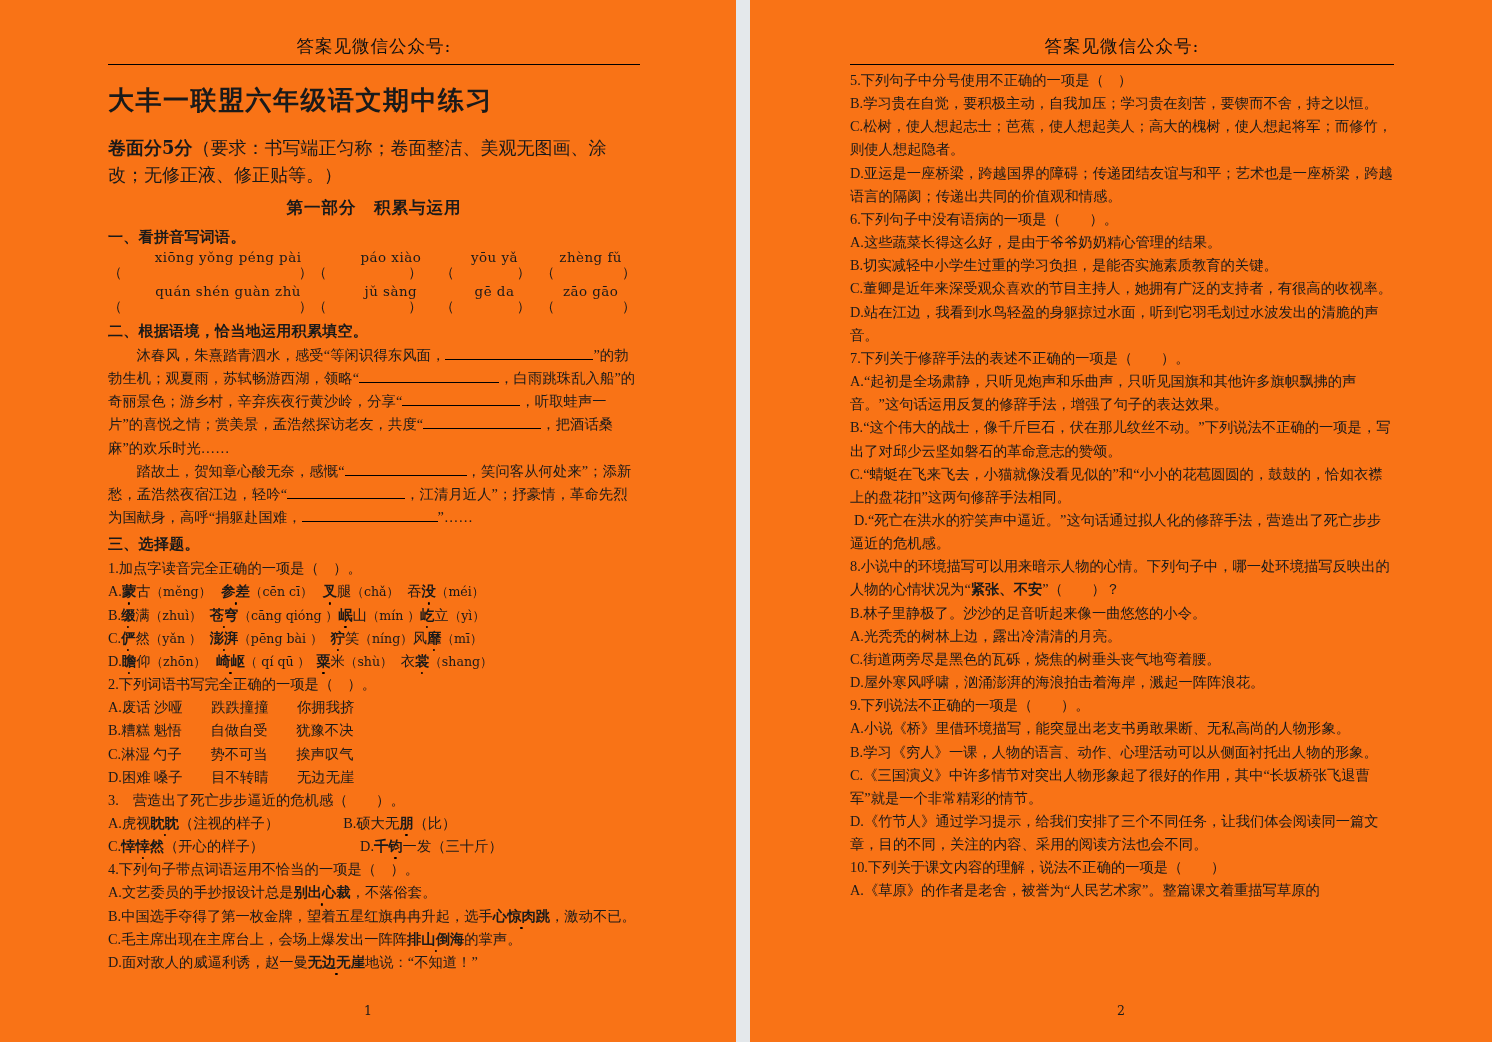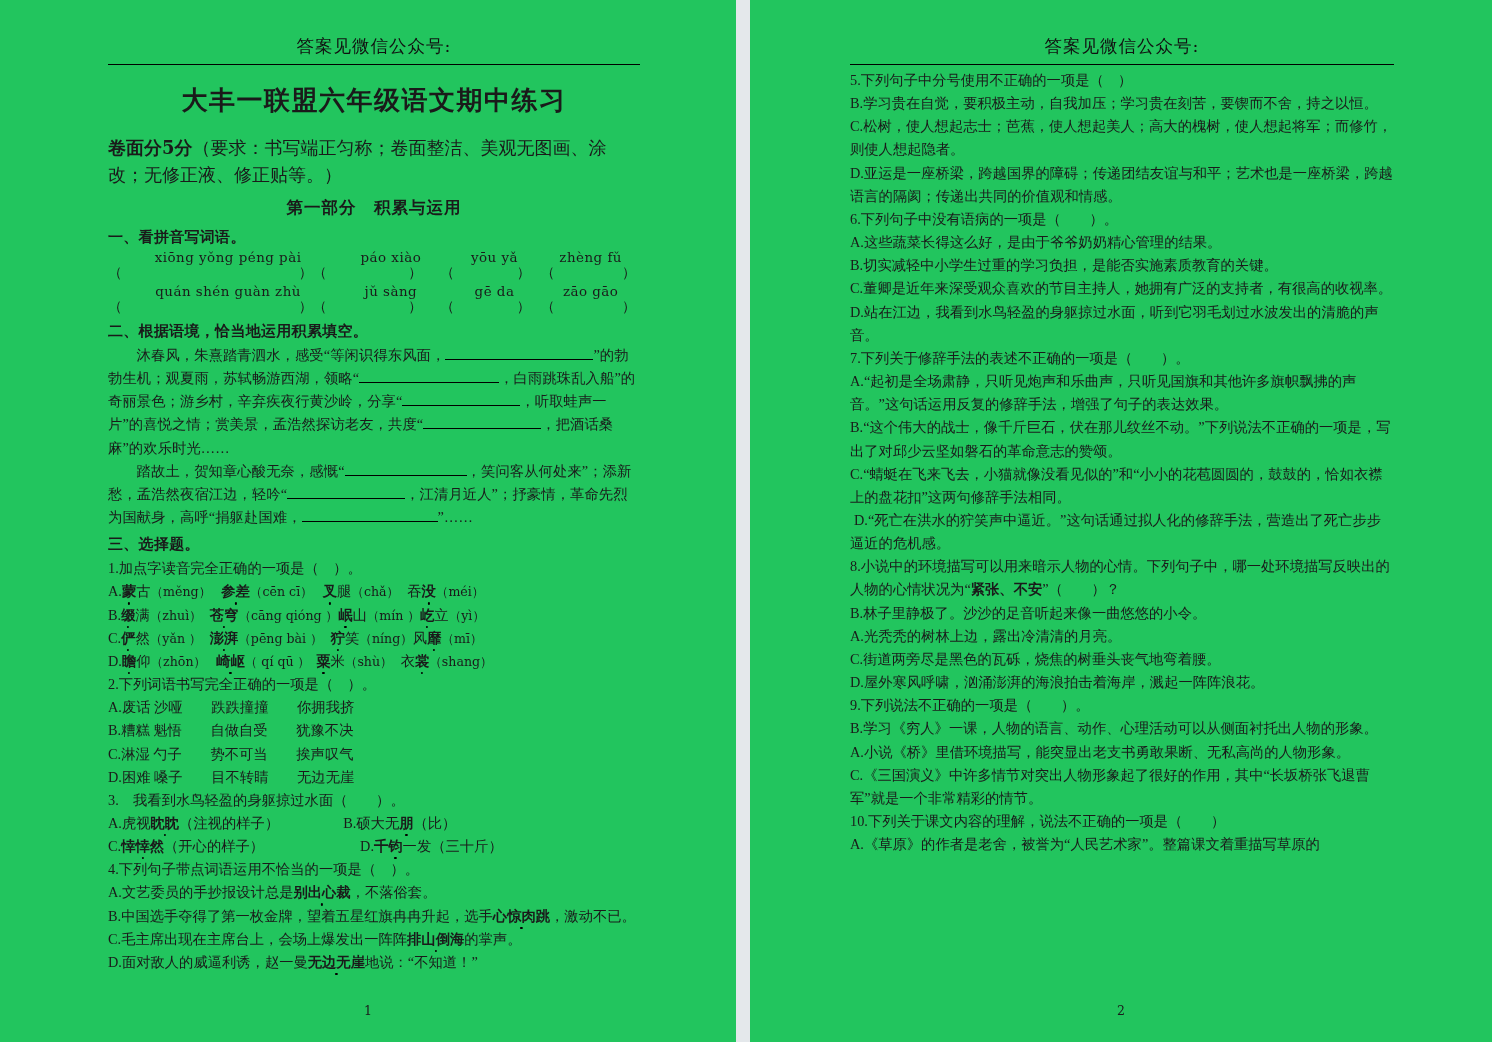--- a/index.html
+++ b/index.html
@@ -14,21 +14,21 @@
     color: #1a1a1a;
     overflow: hidden;
   }
   .spread {
     display: flex;
     width: 1492px;
     height: 1042px;
     background: #dfe3e6;
   }
   .page {
-    background: #22c55e;
+    background: #f97316;
     height: 1042px;
     position: relative;
     box-sizing: border-box;
     overflow: hidden;
   }
   .page-left  { width: 736px; padding: 0 96px 0 108px; }
   .page-right { width: 742px; padding: 0 98px 0 100px; }
   .gap { width: 14px; background: #e4e8eb; }
 
   .wechat-head {
@@ -39,21 +39,21 @@
     padding-top: 34px;
     padding-bottom: 3px;
     color: #111;
   }
   .rule {
     border: none;
     border-top: 1.4px solid #000;
     margin: 3px 0 0 0;
   }
   .doc-title {
-    text-align: center;
+    text-align: left;
     font-size: 26px;
     font-weight: bold;
     letter-spacing: 1.5px;
     margin: 18px 0 16px 0;
     font-family: "DejaVu Serif", "Liberation Serif", serif;
   }
   .scorenote {
     font-size: 18px;
     line-height: 1.5;
     margin: 0 0 9px 0;
@@ -229,21 +229,21 @@
     <p class="opt"><span>C.</span><span class="dot">俨</span><span>然</span><span class="pinyin">（yǎn ）</span><span class="sp" style="width:8px"></span><span class="dot">澎湃</span><span class="pinyin">（pēng bài ）</span><span class="sp" style="width:8px"></span><span class="dot">狞</span><span>笑</span><span class="pinyin">（níng）</span><span>风</span><span class="dot">靡</span><span class="pinyin">（mī）</span></p>
 
     <p class="opt"><span>D.</span><span class="dot">瞻</span><span>仰</span><span class="pinyin">（zhōn）</span><span class="sp" style="width:10px"></span><span class="dot">崎岖</span><span class="pinyin">（ qí qū ）</span><span class="sp" style="width:6px"></span><span class="dot">粟</span><span>米</span><span class="pinyin">（shù）</span><span class="sp" style="width:8px"></span><span>衣</span><span class="dot">裳</span><span class="pinyin">（shang）</span></p>
 
     <p class="q"><span>2.</span><span>下列词语书写完全正确的一项是（　）。</span></p>
     <p class="opt"><span>A.</span><span>废话 沙哑　　跌跌撞撞　　你拥我挤</span></p>
     <p class="opt"><span>B.</span><span>糟糕 魁悟　　自做自受　　犹豫不决</span></p>
     <p class="opt"><span>C.</span><span>淋湿 勺子　　势不可当　　挨声叹气</span></p>
     <p class="opt"><span>D.</span><span>困难 嗓子　　目不转睛　　无边无崖</span></p>
 
-    <p class="q"><span>3.</span><span>　我看到水鸟轻盈的身躯掠过水面（　　）。</span></p>
+    <p class="q"><span>3.</span><span>　营造出了死亡步步逼近的危机感（　　）。</span></p>
 
     <p class="opt"><span>A.</span><span>虎视</span><span class="dot">眈眈</span><span>（注视的样子）</span><span class="sp" style="width:64px"></span><span>B.</span><span>硕大无</span><span class="dot">朋</span><span>（比）</span></p>
 
     <p class="opt"><span>C.</span><span class="dot">悻悻然</span><span>（开心的样子）</span><span class="sp" style="width:96px"></span><span>D.</span><span class="bold">千</span><span class="dot">钧</span><span>一发（三十斤）</span></p>
 
     <p class="q"><span>4.</span><span>下列句子带点词语运用不恰当的一项是（　）。</span></p>
 
     <p class="opt"><span>A.</span><span>文艺委员的手抄报设计总是</span><span class="dot">别出心裁</span><span>，不落俗套。</span></p>
     <p class="opt"><span>B.</span><span>中国选手夺得了第一枚金牌，望着五星红旗冉冉升起，选手</span><span class="dot">心惊肉跳</span><span>，激动不已。</span></p>
     <p class="opt"><span>C.</span><span>毛主席出现在主席台上，会场上爆发出一阵阵</span><span class="dot">排山倒海</span><span>的掌声。</span></p>
@@ -278,23 +278,24 @@
     <p class="opt"><span>C.</span><span>“蜻蜓在飞来飞去，小猫就像没看见似的”和“小小的花苞圆圆的，鼓鼓的，恰如衣襟上的盘花扣”这两句修辞手法相同。</span></p>
     <p class="opt"><span class="sp" style="width:4px"></span><span>D.</span><span>“死亡在洪水的狞笑声中逼近。”这句话通过拟人化的修辞手法，营造出了死亡步步逼近的危机感。</span></p>
 
     <p class="q"><span>8.</span><span>小说中的环境描写可以用来暗示人物的心情。下列句子中，哪一处环境描写反映出的人物的心情状况为“</span><span class="bold">紧张、不安</span><span>”（　　）？</span></p>
     <p class="opt"><span>B.</span><span>林子里静极了。沙沙的足音听起来像一曲悠悠的小令。</span></p>
     <p class="opt"><span>A.</span><span>光秃秃的树林上边，露出冷清清的月亮。</span></p>
     <p class="opt"><span>C.</span><span>街道两旁尽是黑色的瓦砾，烧焦的树垂头丧气地弯着腰。</span></p>
     <p class="opt"><span>D.</span><span>屋外寒风呼啸，汹涌澎湃的海浪拍击着海岸，溅起一阵阵浪花。</span></p>
 
     <p class="q"><span>9.</span><span>下列说法不正确的一项是（　　）。</span></p>
+    <p class="opt"><span>A.</span><span>小说《桥》里借环境描写，能突显出老支书勇敢果断、无私高尚的人物形象。</span></p>
     <p class="opt"><span>B.</span><span>学习《穷人》一课，人物的语言、动作、心理活动可以从侧面衬托出人物的形象。</span></p>
-    <p class="opt"><span>A.</span><span>小说《桥》里借环境描写，能突显出老支书勇敢果断、无私高尚的人物形象。</span></p>
     <p class="opt"><span>C.</span><span>《三国演义》中许多情节对突出人物形象起了很好的作用，其中“长坂桥张飞退曹军”就是一个非常精彩的情节。</span></p>
+    <p class="opt"><span>D.</span><span>《竹节人》通过学习提示，给我们安排了三个不同任务，让我们体会阅读同一篇文章，目的不同，关注的内容、采用的阅读方法也会不同。</span></p>
 
     <p class="q"><span>10.</span><span>下列关于课文内容的理解，说法不正确的一项是（　　）</span></p>
     <p class="opt"><span>A.</span><span>《草原》的作者是老舍，被誉为“人民艺术家”。整篇课文着重描写草原的</span></p>
 
     <div class="pagenum">2</div>
   </div>
 
 </div>
 
 </body></html>

